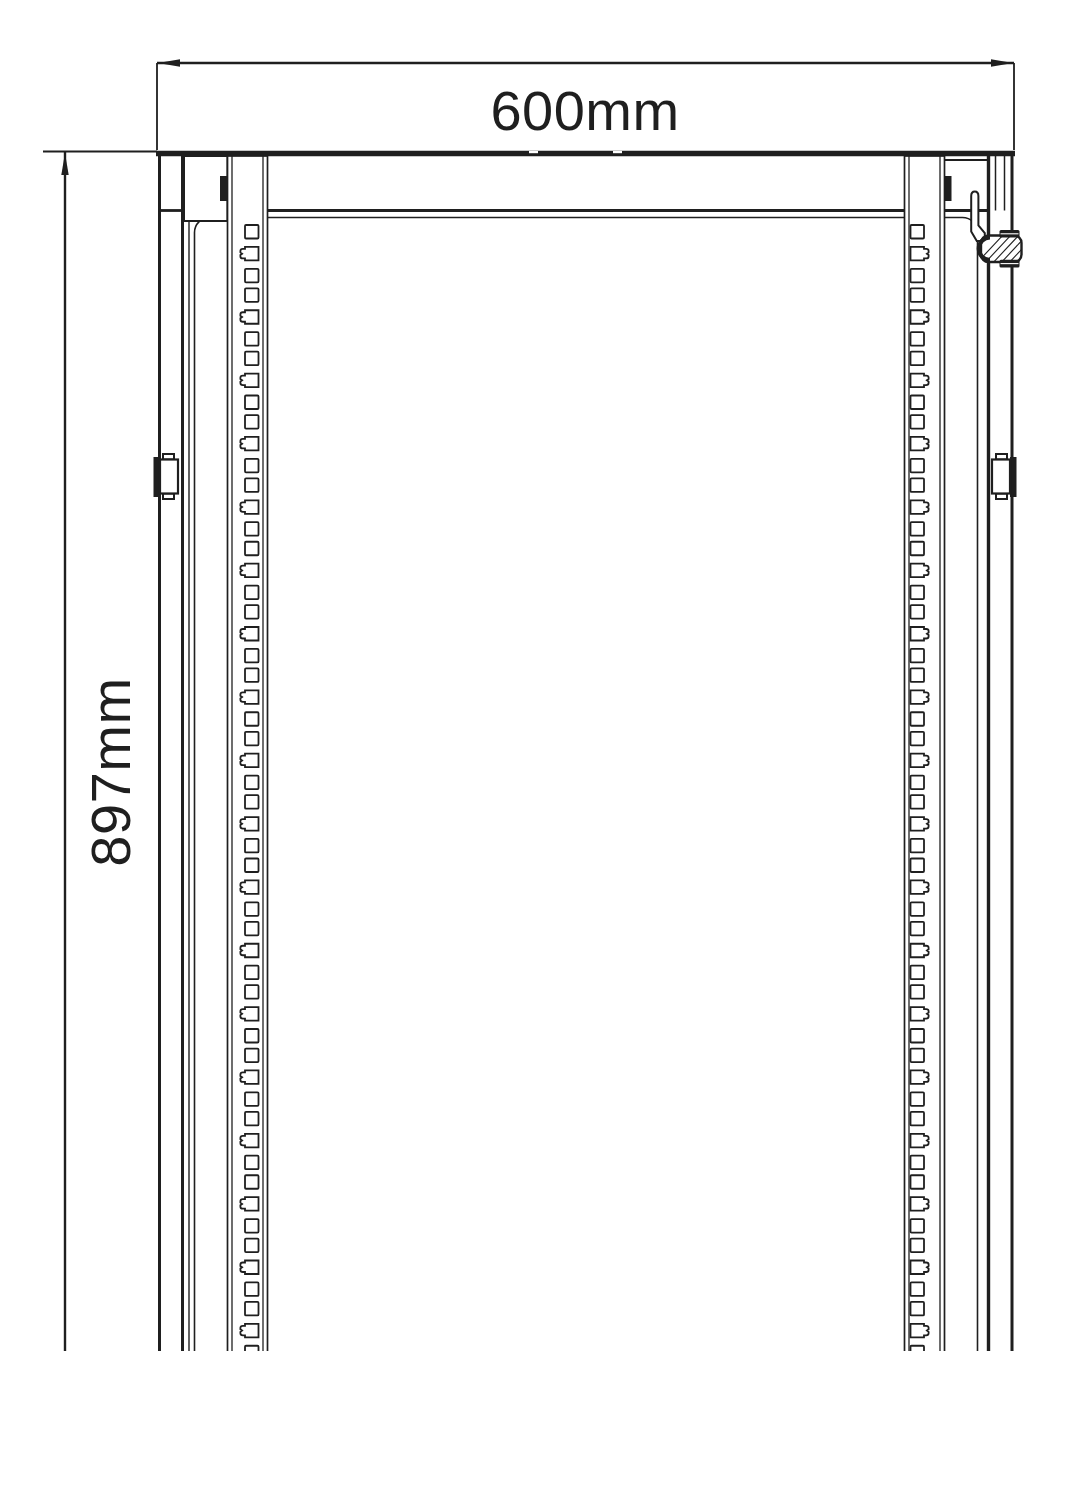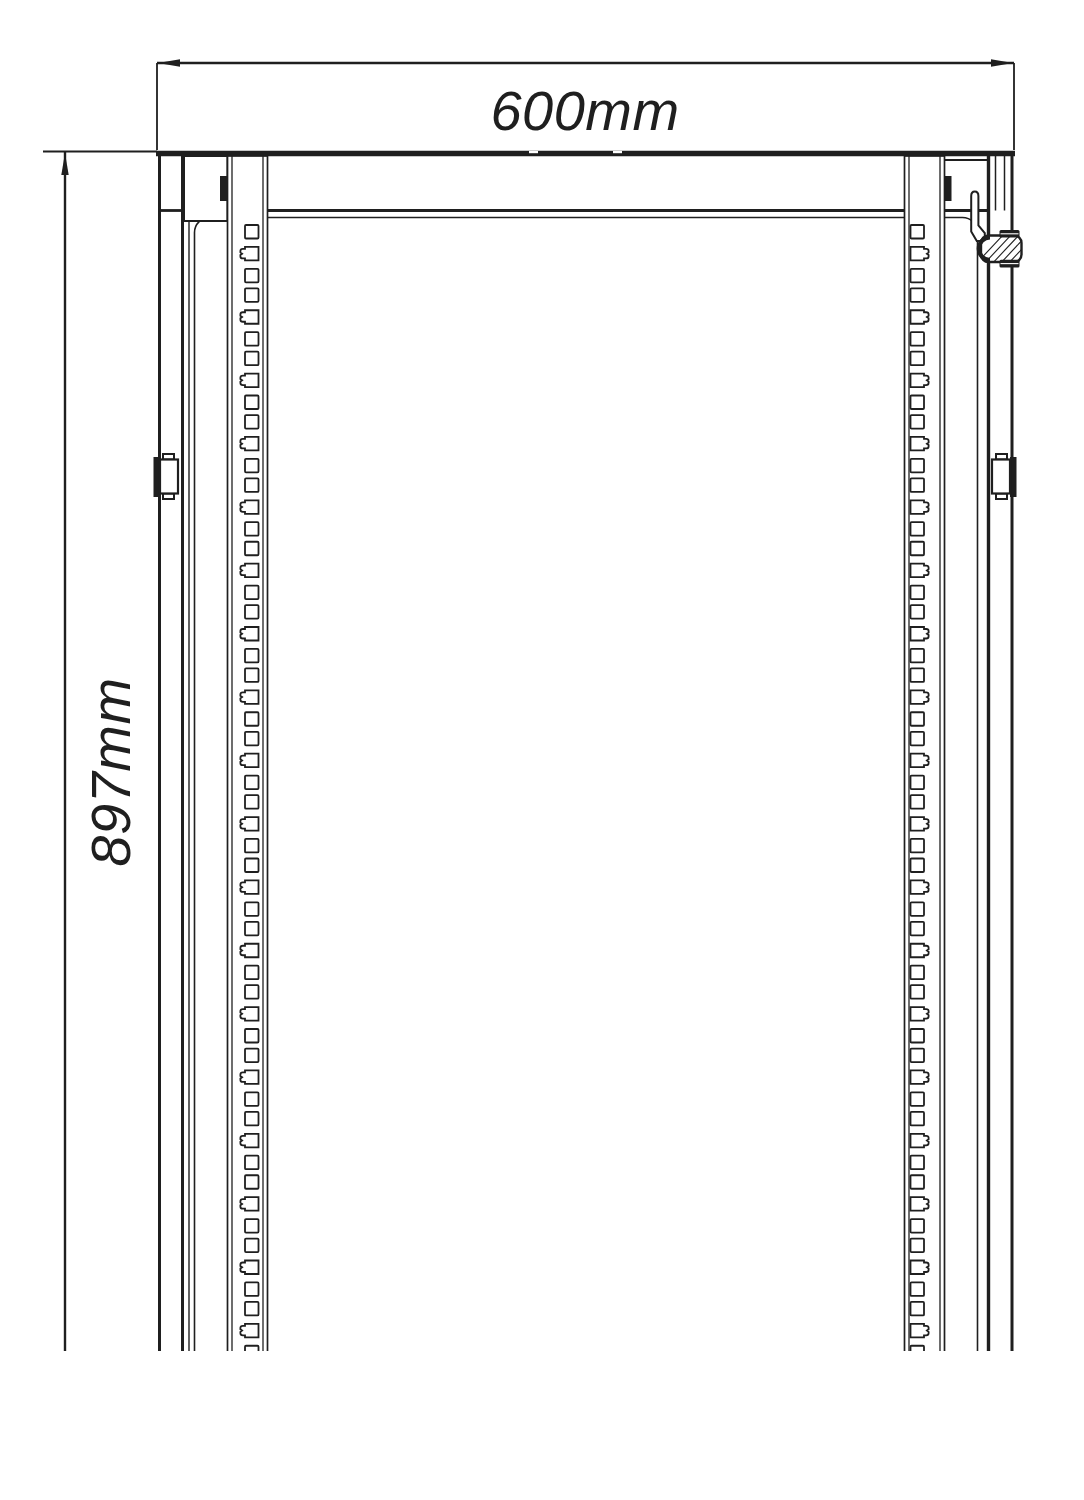--- a/index.html
+++ b/index.html
@@ -1,17 +1,17 @@
 <!DOCTYPE html>
 <html style="--ink: #1f1f1f; --bg: #ffffff;"><head>
 <meta charset="utf-8">
 <style>
   :root { --ink: #1f1f1f; --bg: #ffffff; }
   html, body { margin: 0; padding: 0; background: var(--bg); }
-  .stage { width: 1084px; height: 1351px; position: relative; background: var(--bg); font-style: italic; }
+  .stage { width: 1084px; height: 1351px; position: relative; background: var(--bg); }
   svg { display: block; }
   .ln { stroke: var(--ink); fill: none; }
   .wf { fill: #fff; stroke: var(--ink); }
   .dk { fill: var(--ink); stroke: none; }
   .hole { fill: #fff; stroke: var(--ink); stroke-width: 1.8; }
   .hatch { stroke: var(--ink); stroke-width: 1.1; fill: none; }
   .slit { fill: #fff; stroke: none; }
   text.dim {
     font-family: "Liberation Sans", "DejaVu Sans", sans-serif;
     font-size: 56px;

